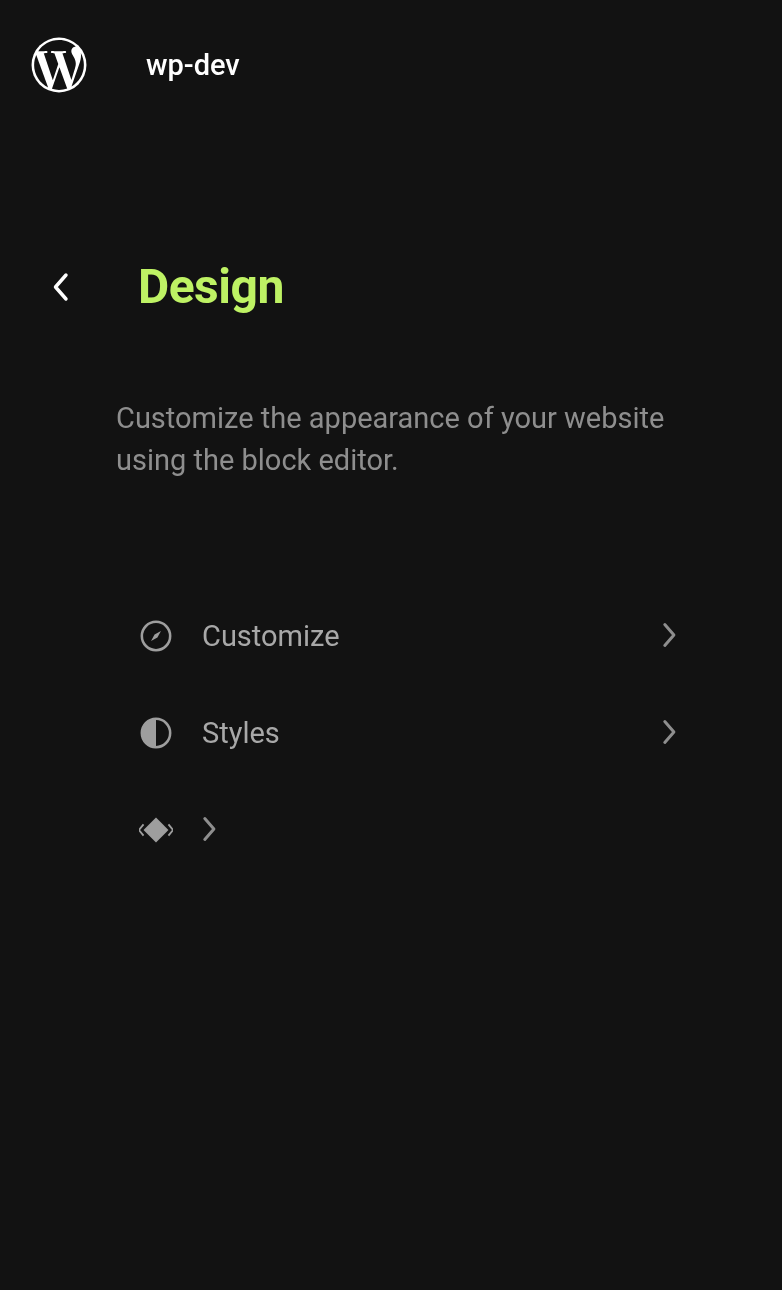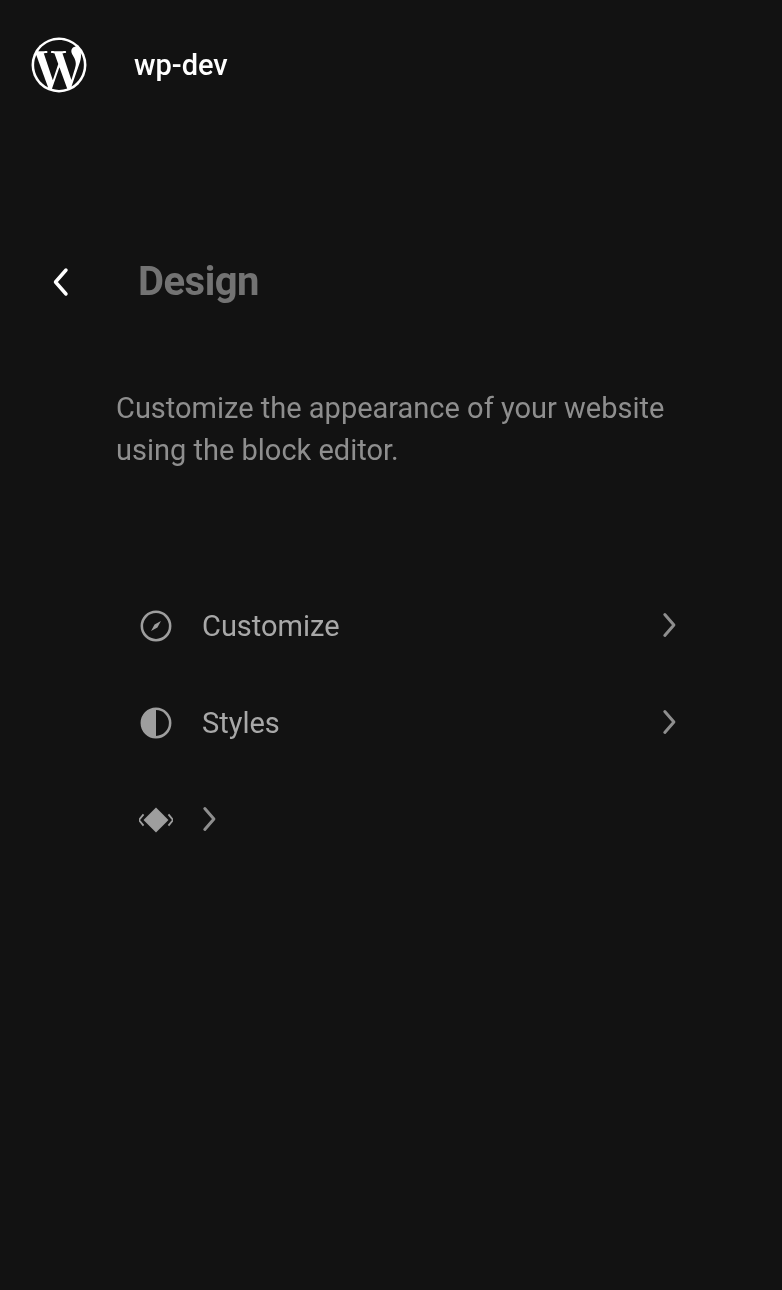--- a/index.html
+++ b/index.html
@@ -12,21 +12,21 @@
       height: 1290px;
       background: #121212;
       font-family: -apple-system, BlinkMacSystemFont, "Segoe UI", Roboto, Helvetica, Arial, sans-serif;
       color: #ffffff;
       overflow: hidden;
     }
     .header {
       display: flex;
       align-items: center;
       padding: 36px 30px;
-      gap: 46px;
+      gap: 58px;
     }
     .wp-logo {
       width: 58px;
       height: 58px;
       display: flex;
       align-items: center;
       justify-content: center;
     }
     .wp-logo svg {
       width: 58px;
@@ -50,23 +50,23 @@
       display: flex;
       align-items: center;
       justify-content: center;
       cursor: pointer;
     }
     .back-button svg {
       width: 18px;
       height: 30px;
     }
     .page-title {
-      font-size: 40px;
+      font-size: 48px;
       font-weight: 700;
-      color: #737373;
+      color: #bef264;
       letter-spacing: -0.5px;
     }
     .description {
       padding-left: 116px;
       padding-right: 100px;
       margin-top: 82px;
       font-size: 29px;
       line-height: 1.45;
       color: #8e8e8e;
       font-weight: 400;

